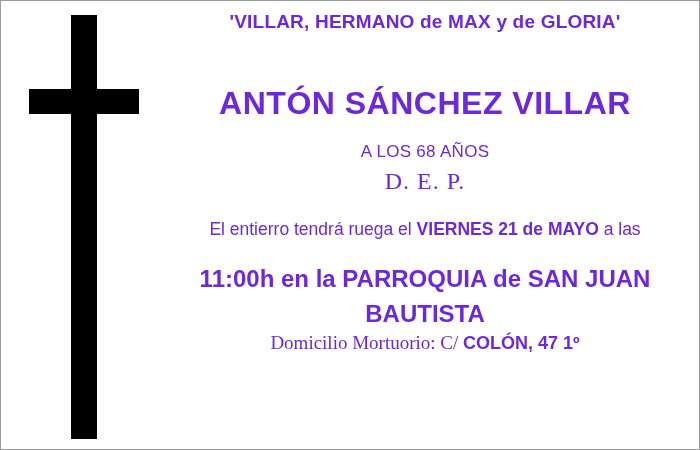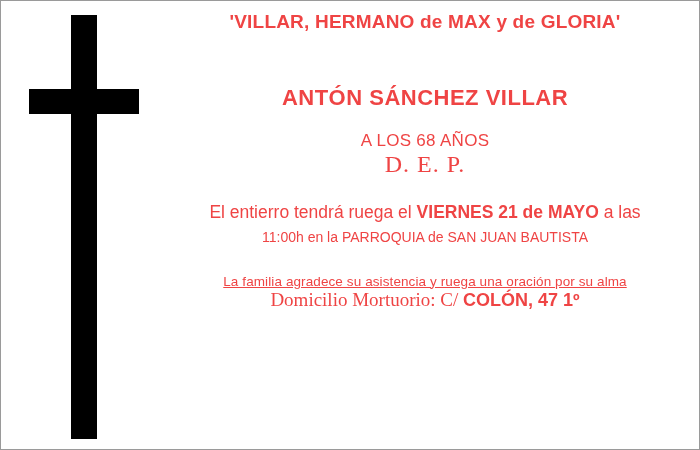--- a/index.html
+++ b/index.html
@@ -44,73 +44,74 @@
     background: #000000;
   }
 
   .content {
     position: absolute;
     left: 150px;
     top: 0;
     width: 548px;
     height: 376px;
     text-align: center;
-    color: #ef4444;
+    color: #6d28d9;
   }
 
   .headline {
     margin-top: 10px;
     font-size: 19px;
     font-weight: bold;
     letter-spacing: 0.2px;
     white-space: nowrap;
   }
 
   .deceased-block {
     margin-top: 52px;
   }
   .has-died {
     font-size: 17px;
     font-weight: bold;
     letter-spacing: 0.4px;
   }
   .name {
     margin-top: 10px;
-    font-size: 22px;
+    font-size: 32px;
     font-weight: bold;
     letter-spacing: 0.5px;
     white-space: nowrap;
   }
   .age {
     margin-top: 20px;
     font-size: 17px;
     letter-spacing: 0.3px;
   }
   .dep {
+    margin-top: 6px;
     font-family: "Liberation Serif", serif;
     font-size: 24px;
     letter-spacing: 1px;
   }
 
   .service {
     margin-top: 22px;
     font-size: 17.5px;
     line-height: 1.45;
   }
   .service .light {
     font-weight: normal;
   }
   .service .bold {
     font-weight: bold;
     margin-top: 21px;
   }
   .service-line-2 {
-    margin-top: 2px;
-    font-size: 14px;
-    font-weight: normal;
+    margin-top: 20px;
+    font-size: 24px;
+    font-weight: bold;
   }
 
   .thanks {
     margin-top: 26px;
     font-size: 13.5px;
     text-decoration: underline;
     letter-spacing: 0.1px;
   }
 
   .address {
@@ -143,20 +144,19 @@
       <div class="dep">D.  E.  P.</div>
     </div>
 
     <div class="service">
       <div>
         <span class="light">El entierro tendrá ruega el </span><span class="bold">VIERNES 21 de MAYO</span><span class="light"> a las</span>
       </div>
       <div class="service-line-2">11:00h en la PARROQUIA de SAN JUAN BAUTISTA</div>
     </div>
 
-    <div class="thanks">La familia agradece su asistencia y ruega una oración por su alma</div>
 
     <div class="address">
       <span>Domicilio Mortuorio: C/ </span><span class="addr-bold">COLÓN, 47 1º</span>
     </div>
 
   </div>
 </div>
 
 </body></html>

